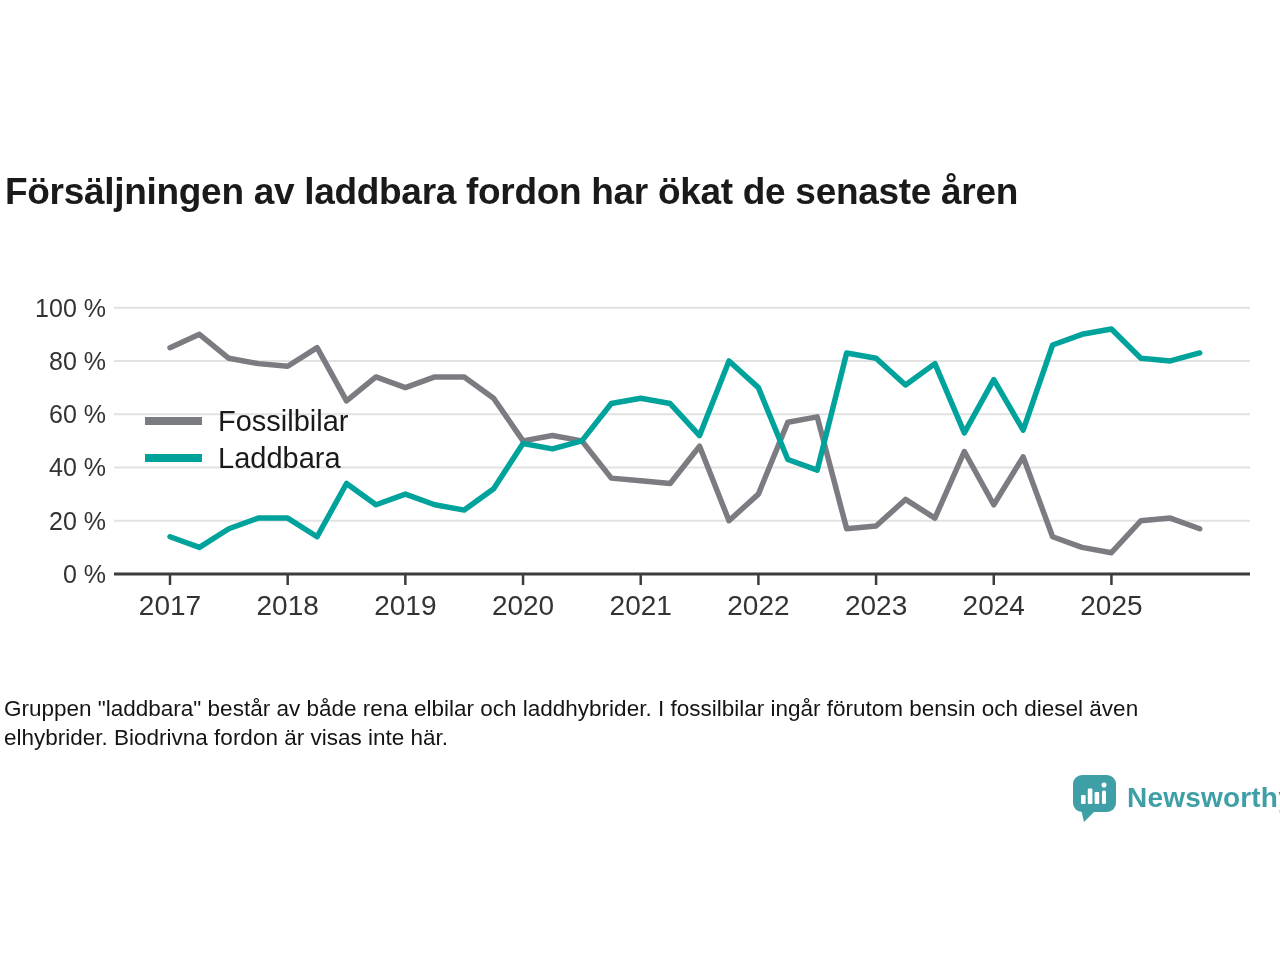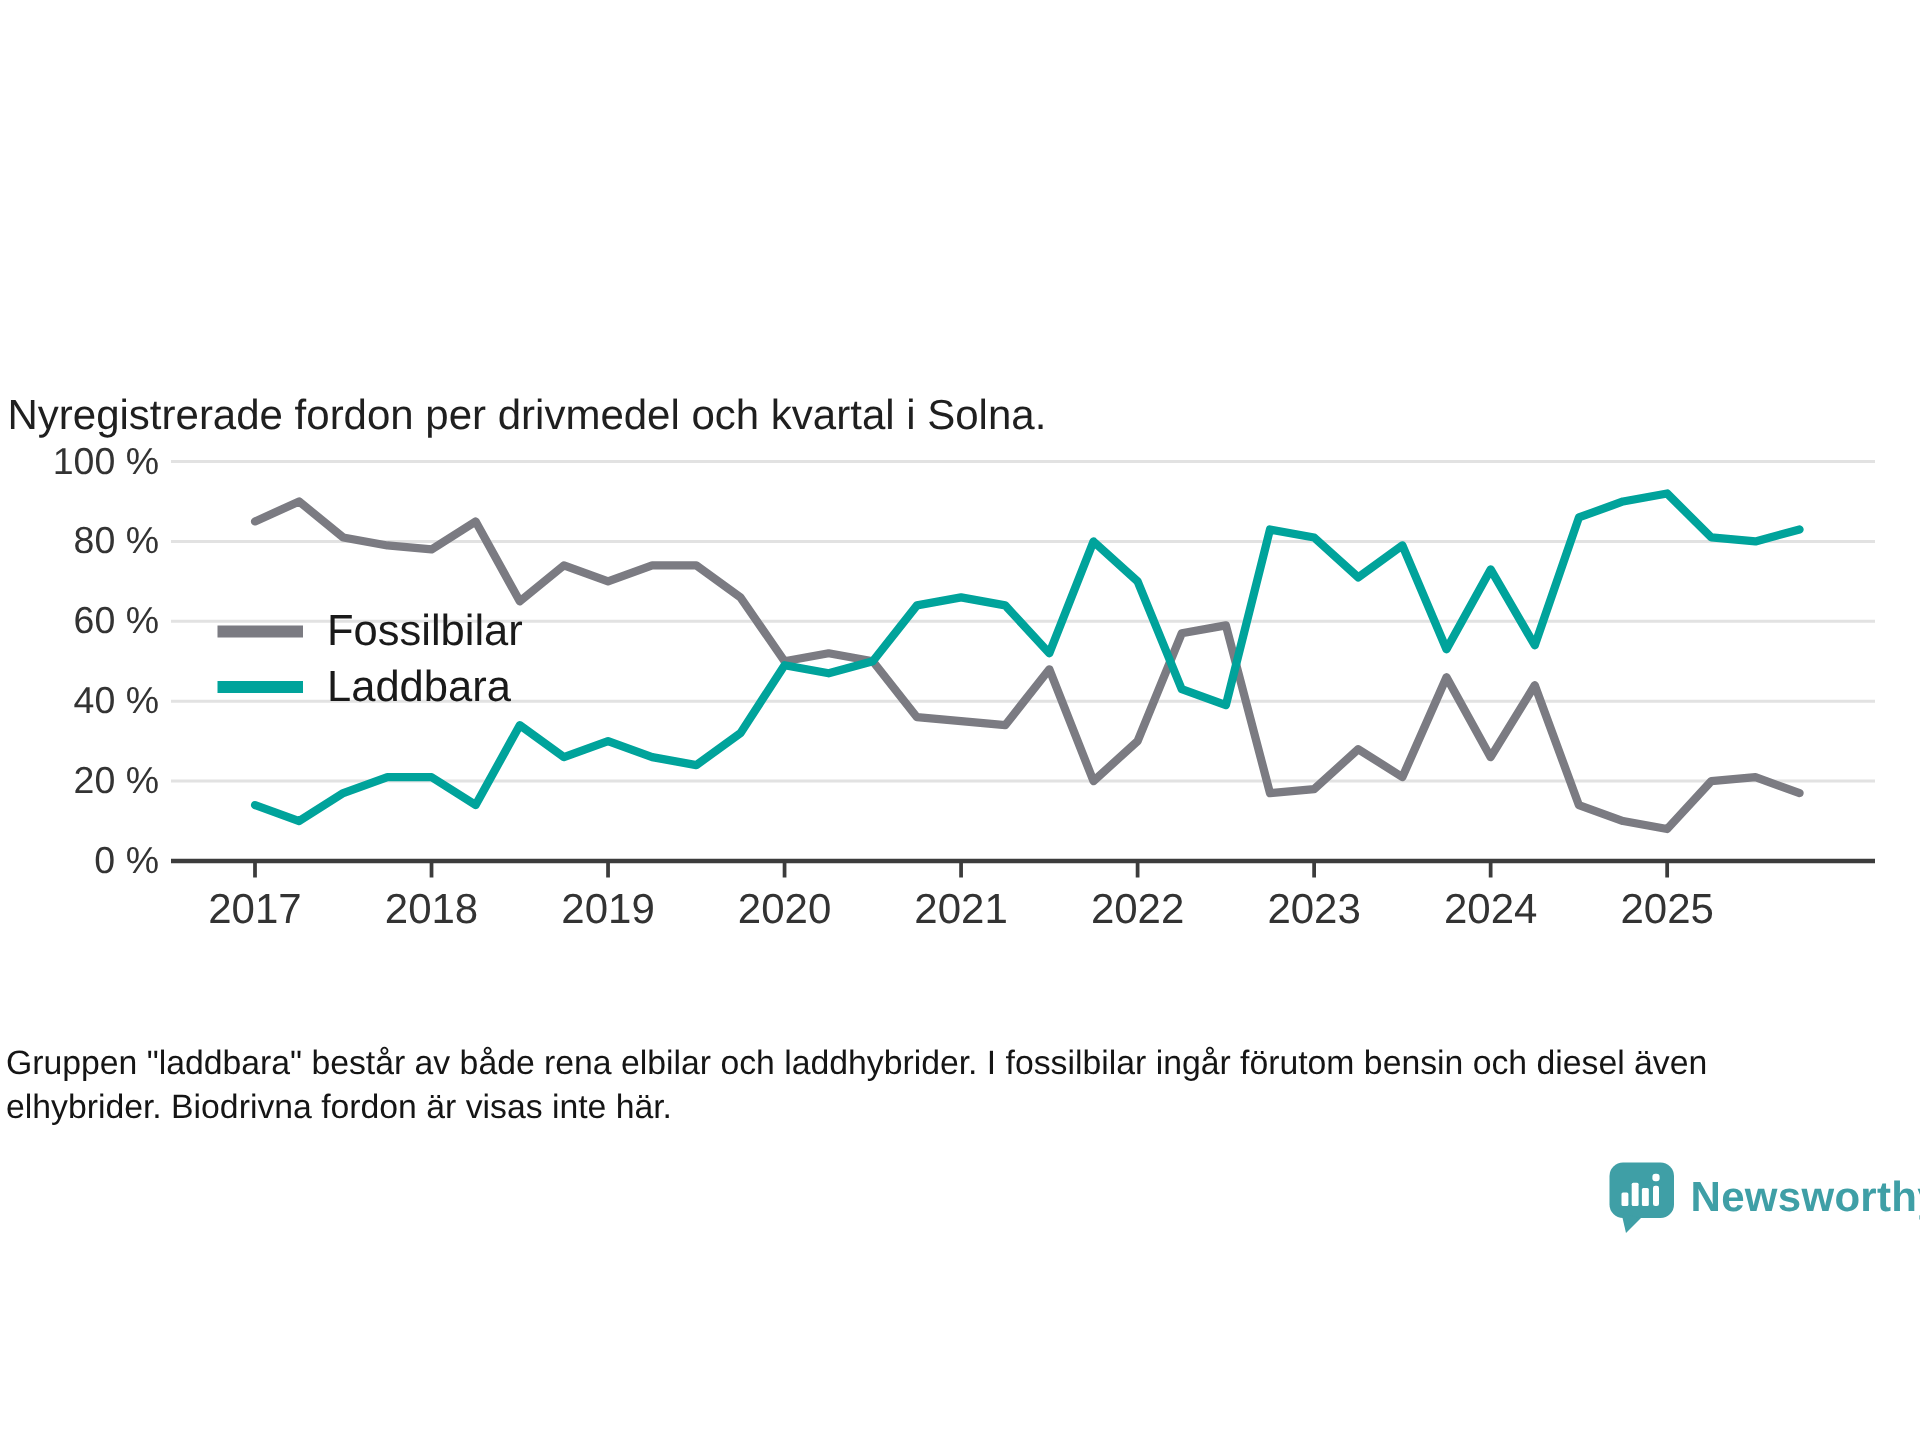--- a/index.html
+++ b/index.html
@@ -26,21 +26,21 @@
   }
   .brand-name {
     font-size:28px; font-weight:bold; color:#3f9fa6; letter-spacing:0.2px;
   }
 </style>
 </head>
 <body>
 
 <div class="page">
 
-  <p class="chart-subtitle">Nyregistrerade fordon per drivmedel och kvartal i Solna.</p>
+  <h1 class="chart-title">Försäljningen av laddbara fordon har ökat de senaste åren</h1>
 
   <svg id="chart-svg" width="1280" height="960" viewBox="0 0 1280 960">
       <text x="106" y="574" text-anchor="end" dominant-baseline="central" font-size="25" fill="#333333" font-family="&quot;Liberation Sans&quot;, sans-serif">0 %</text>
       <line x1="114" x2="1250" y1="520.74" y2="520.74" stroke="#e2e2e2" stroke-width="2"></line>
       <text x="106" y="520.74" text-anchor="end" dominant-baseline="central" font-size="25" fill="#333333" font-family="&quot;Liberation Sans&quot;, sans-serif">20 %</text>
       <line x1="114" x2="1250" y1="467.48" y2="467.48" stroke="#e2e2e2" stroke-width="2"></line>
       <text x="106" y="467.48" text-anchor="end" dominant-baseline="central" font-size="25" fill="#333333" font-family="&quot;Liberation Sans&quot;, sans-serif">40 %</text>
       <line x1="114" x2="1250" y1="414.22" y2="414.22" stroke="#e2e2e2" stroke-width="2"></line>
       <text x="106" y="414.22" text-anchor="end" dominant-baseline="central" font-size="25" fill="#333333" font-family="&quot;Liberation Sans&quot;, sans-serif">60 %</text>
       <line x1="114" x2="1250" y1="360.96000000000004" y2="360.96000000000004" stroke="#e2e2e2" stroke-width="2"></line>

